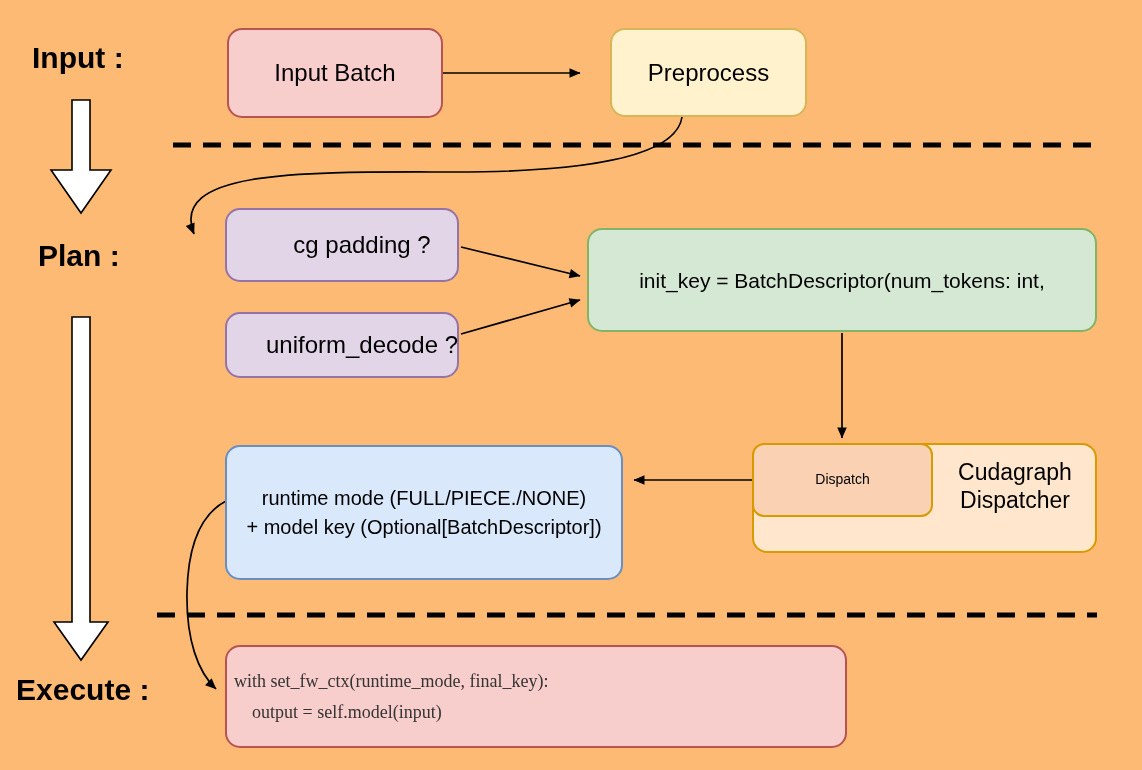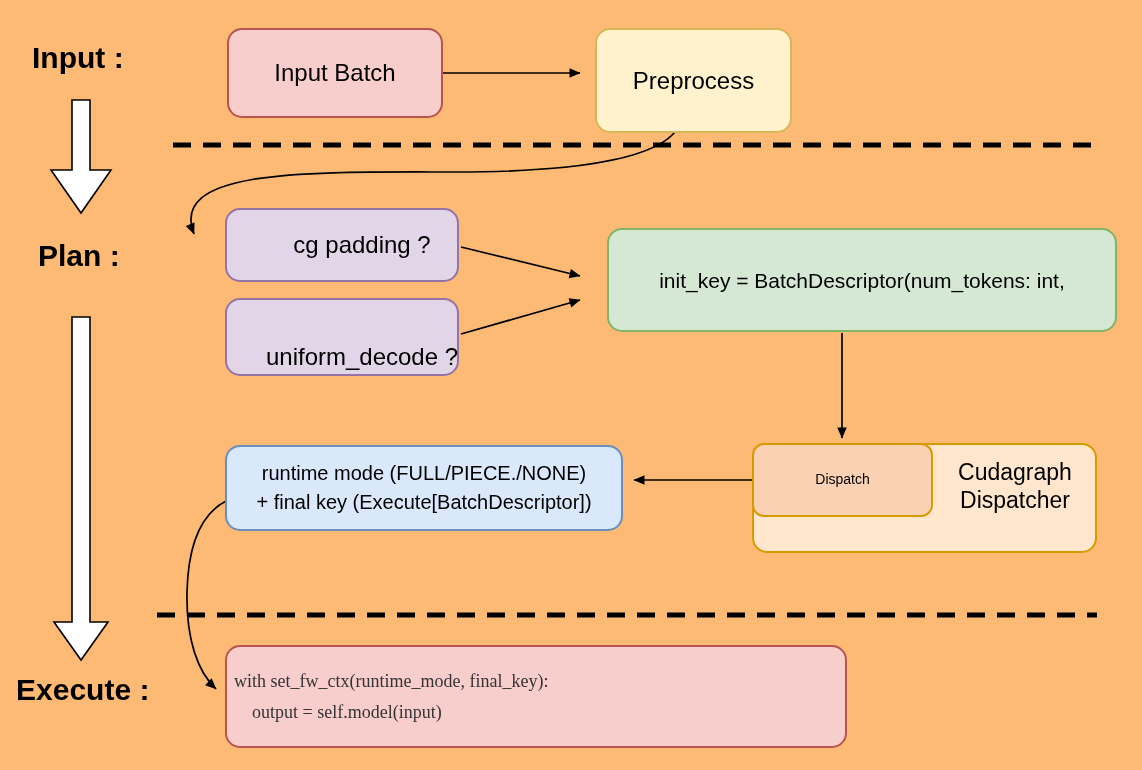--- a/index.html
+++ b/index.html
@@ -31,21 +31,21 @@
     display:flex;
     flex-direction:column;
     align-items:center;
     justify-content:center;
     text-align:center;
     line-height:1.4;
   }
   .pink  {background:#f8cecc;border-color:#b85450;}
   .yellow{background:#fff2cc;border-color:#d6b656;}
   .purple{background:#e1d5e7;border-color:#9673a6;padding-left:40px;}
-  .green {background:#d5e8d4;border-color:#82b366;margin-left:20px;}
+  .green {background:#d5e8d4;border-color:#82b366;}
   .orangeL{background:#ffe6cc;border-color:#d79b00;}
   .orangeD{background:#fad2b3;border-color:#d79b00;}
   .blue  {background:#dae8fc;border-color:#6c8ebf;}
 
   .fs24{font-size:24px;}
   .fs21{font-size:21px;line-height:31px;}
   .fs20{font-size:20px;line-height:29px;}
   .fs23{font-size:23px;line-height:28px;}
   .fs22{font-size:14px;}
 
@@ -89,47 +89,47 @@
     <path d="M 226 501 C 199 515, 188 550, 187 592 C 186 640, 198 672, 216 689" fill="none" stroke="#000" stroke-width="1.7" marker-end="url(#ah)"></path>
   </svg>
 
   <div class="stage-label" style="left:32px;top:42px;">Input :</div>
   <div class="stage-label" style="left:38px;top:240px;">Plan :</div>
   <div class="stage-label" style="left:16px;top:674px;">Execute :</div>
 
   <div class="box pink fs24" style="left:227px;top:28px;width:216px;height:90px;">
     <span class="label-span">Input Batch</span>
   </div>
-  <div class="box yellow fs24" style="left:595px;top:28px;width:197px;height:105px;">
+  <div class="box yellow fs24" style="left:610px;top:28px;width:197px;height:89px;">
     <span class="label-span">Preprocess</span>
   </div>
 
   <div class="box purple fs24" style="left:225px;top:208px;width:234px;height:74px;">
     <span class="label-span">cg padding ?</span>
   </div>
-  <div class="box purple fs24" style="left:225px;top:298px;width:234px;height:78px;justify-content:flex-end;">
+  <div class="box purple fs24" style="left:225px;top:312px;width:234px;height:66px;">
     <span class="label-span">uniform_decode ?</span>
   </div>
 
   <div class="box green fs21" style="left:587px;top:228px;width:510px;height:104px;">
     <span class="label-span">init_key = BatchDescriptor(num_tokens: int,</span>
   </div>
 
   <div class="box orangeL" style="left:752px;top:443px;width:345px;height:110px;"></div>
   <div class="box orangeD fs22" style="left:752px;top:443px;width:181px;height:74px;border-radius:12px;">
     <span class="label-span">Dispatch</span>
   </div>
   <div class="box fs23" style="left:933px;top:443px;width:164px;height:86px;border:none;background:transparent;">
     <span class="label-span">Cudagraph</span>
     <span class="label-span">Dispatcher</span>
   </div>
 
-  <div class="box blue fs20" style="left:225px;top:445px;width:398px;height:86px;">
+  <div class="box blue fs20" style="left:225px;top:445px;width:398px;height:135px;">
     <span class="label-span">runtime mode (FULL/PIECE./NONE)</span>
-    <span class="label-span">+ final key (Execute[BatchDescriptor])</span>
+    <span class="label-span">+ model key (Optional[BatchDescriptor])</span>
   </div>
 
   <div class="box pink code-box" style="left:225px;top:645px;width:622px;height:103px;font-family:Liberation Serif, serif;">
     <span class="code-line">with set_fw_ctx(runtime_mode, final_key):</span>
     <span class="code-line">    output = self.model(input)</span>
   </div>
 
 </div>
 
 </body></html>

